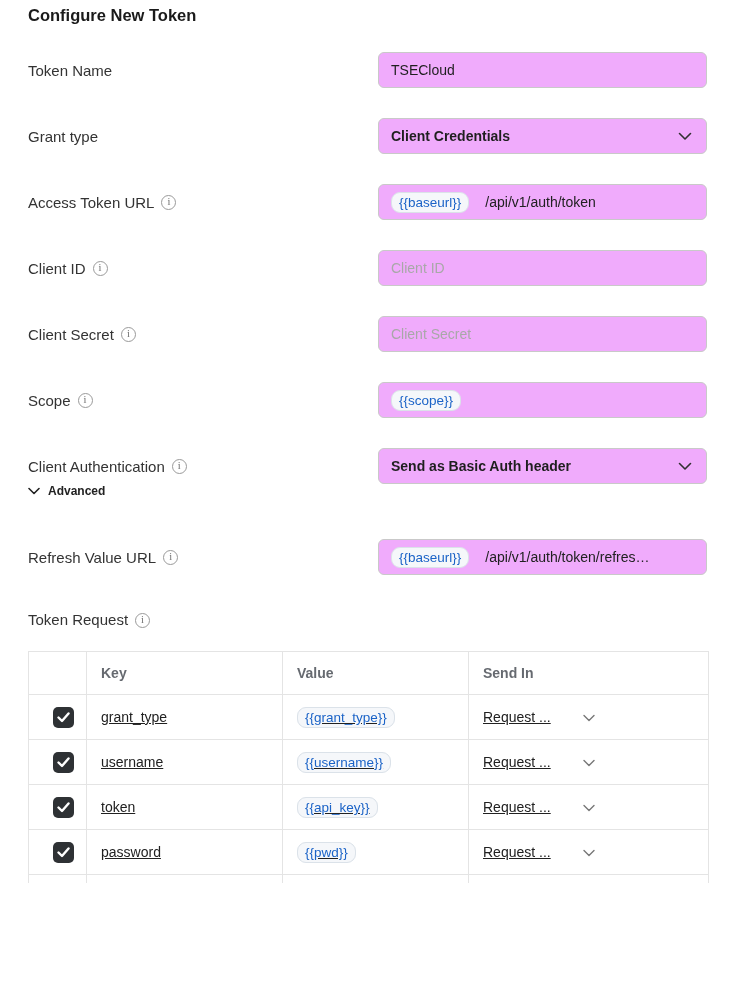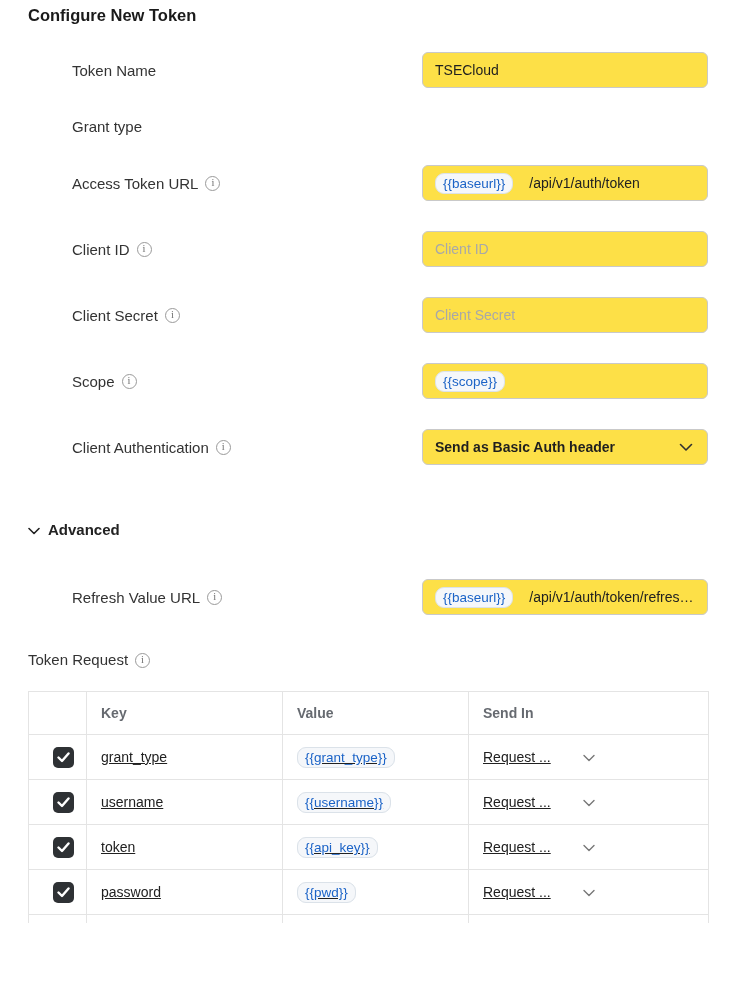--- a/index.html
+++ b/index.html
@@ -5,46 +5,46 @@
   * { box-sizing: border-box; margin: 0; padding: 0; }
   html, body { width: 744px; height: 994px; overflow: hidden; background: #ffffff;
     font-family: "Liberation Sans", sans-serif; color: #212121; }
   .wrap { padding-left: 28px; width: 708px; }
 
   .page-title { padding-top: 6px; font-size: 16.5px; font-weight: 700; color: #1a1a1a; }
 
   .field-row { display: flex; align-items: center; margin-top: 30px; }
   .field-row.first { margin-top: 27px; }
   .label-col { flex: 0 0 350px; display: flex; align-items: center; gap: 7px;
-    font-size: 15px; color: #333333; margin-left: 44px; }
+    font-size: 15px; color: #333333; }
   .ctrl-col { width: 329px; }
 
   .info { width: 15px; height: 15px; border: 1px solid #9a9a9a; border-radius: 50%;
     color: #6e6e6e; font-size: 10.5px; line-height: 1; display: inline-flex;
     align-items: center; justify-content: center; font-family: "Liberation Serif", serif;
     flex: 0 0 auto; margin-top: 1px; }
 
   .tb { width: 100%; height: 36px; border: 1px solid #c9c9c9; border-radius: 6px;
-    background: #fde047; padding: 0 12px; font-size: 14px; color: #1f1f1f;
+    background: #f0abfc; padding: 0 12px; font-size: 14px; color: #1f1f1f;
     font-family: "Liberation Sans", sans-serif; outline: none; }
   input.tb::placeholder { color: #a8a8a8; opacity: 1; }
 
   .valuebox { display: flex; align-items: center; gap: 16px; white-space: nowrap; overflow: hidden; cursor: text; }
   .valuebox .path { color: #212121; overflow: hidden; text-overflow: ellipsis; }
 
   .selectbox { display: flex; align-items: center; justify-content: space-between;
     font-weight: 700; cursor: pointer; padding-right: 14px; }
 
   .pill { background: #f5f7fa; border: 1px solid #dbe2e9; border-radius: 9px;
     padding: 2px 7px; color: #1b63c7; font-size: 13.5px; white-space: nowrap; flex: 0 0 auto; }
 
   .chev { flex: 0 0 auto; display: inline-block; }
 
-  .advanced { margin-top: 56px; display: flex; align-items: center; gap: 8px;
-    font-weight: 700; font-size: 15px; color: #222222; cursor: pointer; width: fit-content; }
+  .advanced { display: flex; align-items: center; gap: 8px;
+    font-weight: 700; font-size: 12px; color: #222222; cursor: pointer; width: fit-content; }
 
   .row-refresh { margin-top: 41px; }
 
   .section-label { margin-top: 36px; display: flex; align-items: center; gap: 7px;
     font-size: 15px; color: #333333; }
 
   table.kv { margin-top: 23px; border-collapse: collapse; width: 680px; table-layout: fixed; }
   table.kv th, table.kv td { border: 1px solid #e4e4e4; text-align: left;
     padding: 0 14px; font-size: 14px; overflow: hidden; white-space: nowrap; }
   table.kv th { height: 43px; color: #666a70; font-weight: 700; }
@@ -67,20 +67,30 @@
 
   <div class="field-row first">
     <div class="label-col">Token Name</div>
     <div class="ctrl-col">
       <input class="tb" type="text" value="TSECloud" style="">
     </div>
   </div>
 
   <div class="field-row">
     <div class="label-col">Grant type</div>
+    <div class="ctrl-col">
+      <div class="tb selectbox">
+        <span>Client Credentials</span>
+        <span class="chev">
+          <svg width="14" height="9" viewBox="0 0 14 9">
+              <polyline points="1.5,1.5 7,7 12.5,1.5" fill="none" stroke="#303030" stroke-width="1.6" stroke-linecap="round" stroke-linejoin="round"></polyline>
+            </svg>
+        </span>
+      </div>
+    </div>
   </div>
 
   <div class="field-row">
     <div class="label-col">
       <span>Access Token URL</span>
       <span class="info">i</span>
     </div>
     <div class="ctrl-col">
       <div class="tb valuebox">
         <span class="pill">{{baseurl}}</span>

